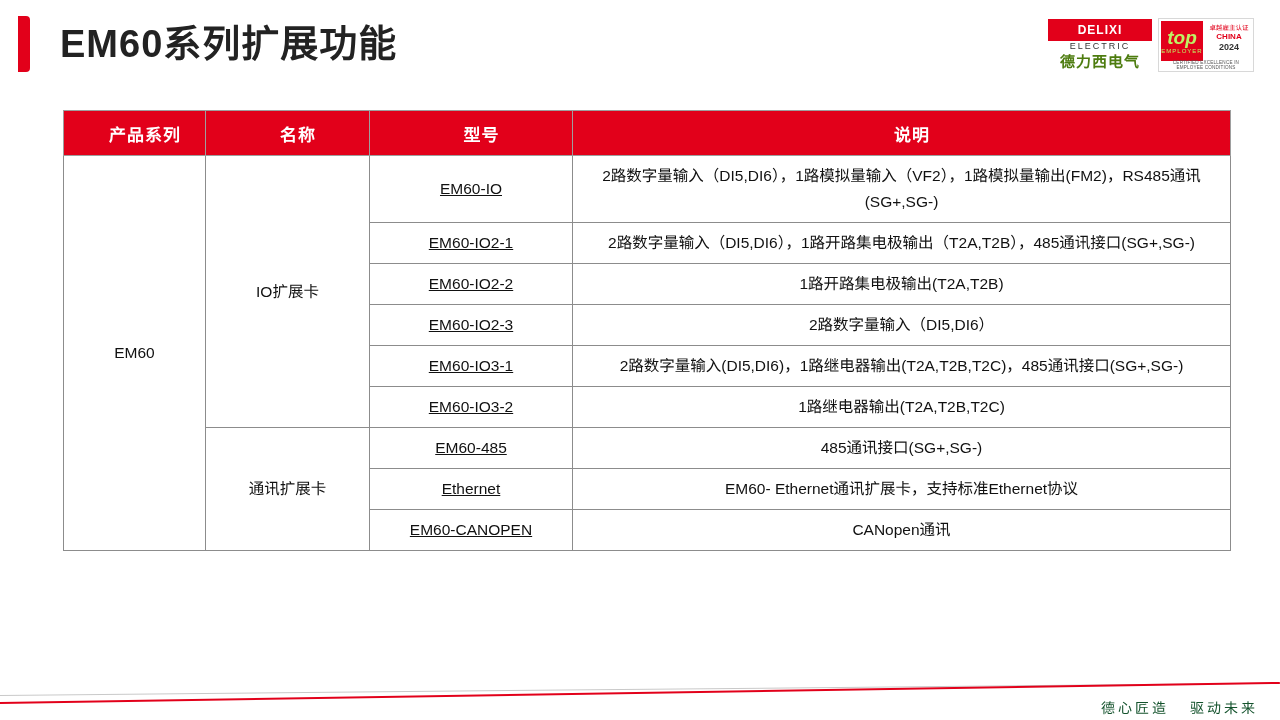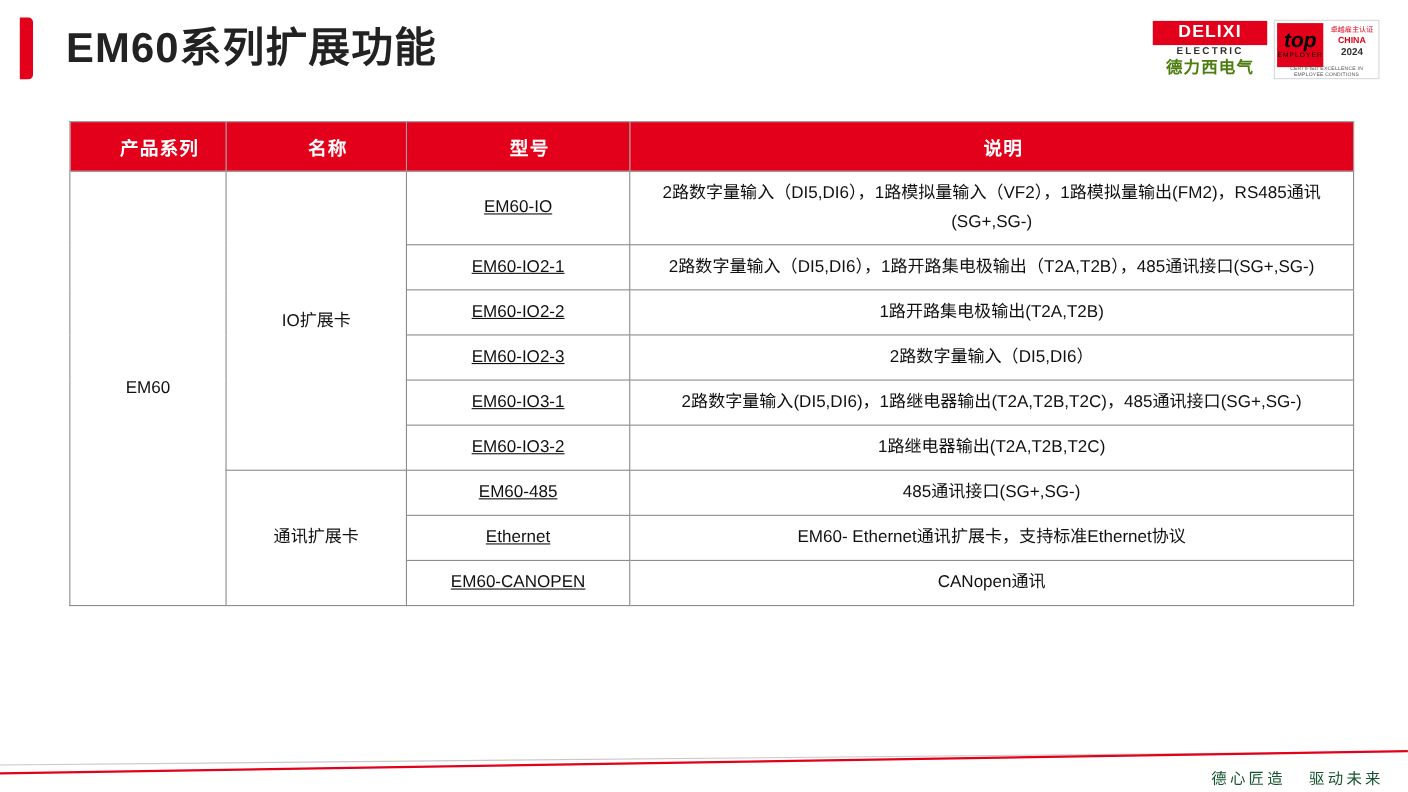--- a/index.html
+++ b/index.html
@@ -52,32 +52,32 @@
     align-items: center;
     gap: 6px;
   }
   .delixi-logo {
     text-align: center;
     width: 104px;
   }
   .delixi-en {
     background: #e2001a;
     color: #ffffff;
-    font-size: 16px;
+    font-size: 12px;
     font-weight: bold;
     letter-spacing: 1px;
     line-height: 20px;
     padding: 1px 0 1px 0;
   }
   .delixi-sub {
     color: #333333;
     font-size: 9px;
     letter-spacing: 2px;
     line-height: 11px;
-    font-weight: bold;
+    font-weight: normal;
   }
   .delixi-cn {
     color: #4d7c0f;
     font-size: 15px;
     font-weight: bold;
     letter-spacing: 1px;
     line-height: 18px;
     margin-top: 1px;
   }
   .top-employer {
@@ -89,21 +89,21 @@
     display: flex;
     flex-direction: column;
     align-items: center;
     justify-content: center;
   }
   .te-red {
     position: absolute;
     left: 2px; top: 2px;
     width: 42px; height: 40px;
     background: #e2001a;
-    color: #000000;
+    color: #bef264;
     display: flex;
     flex-direction: column;
     align-items: center;
     justify-content: center;
   }
   .te-top {
     font-size: 19px;
     font-weight: bold;
     line-height: 19px;
     font-style: italic;

